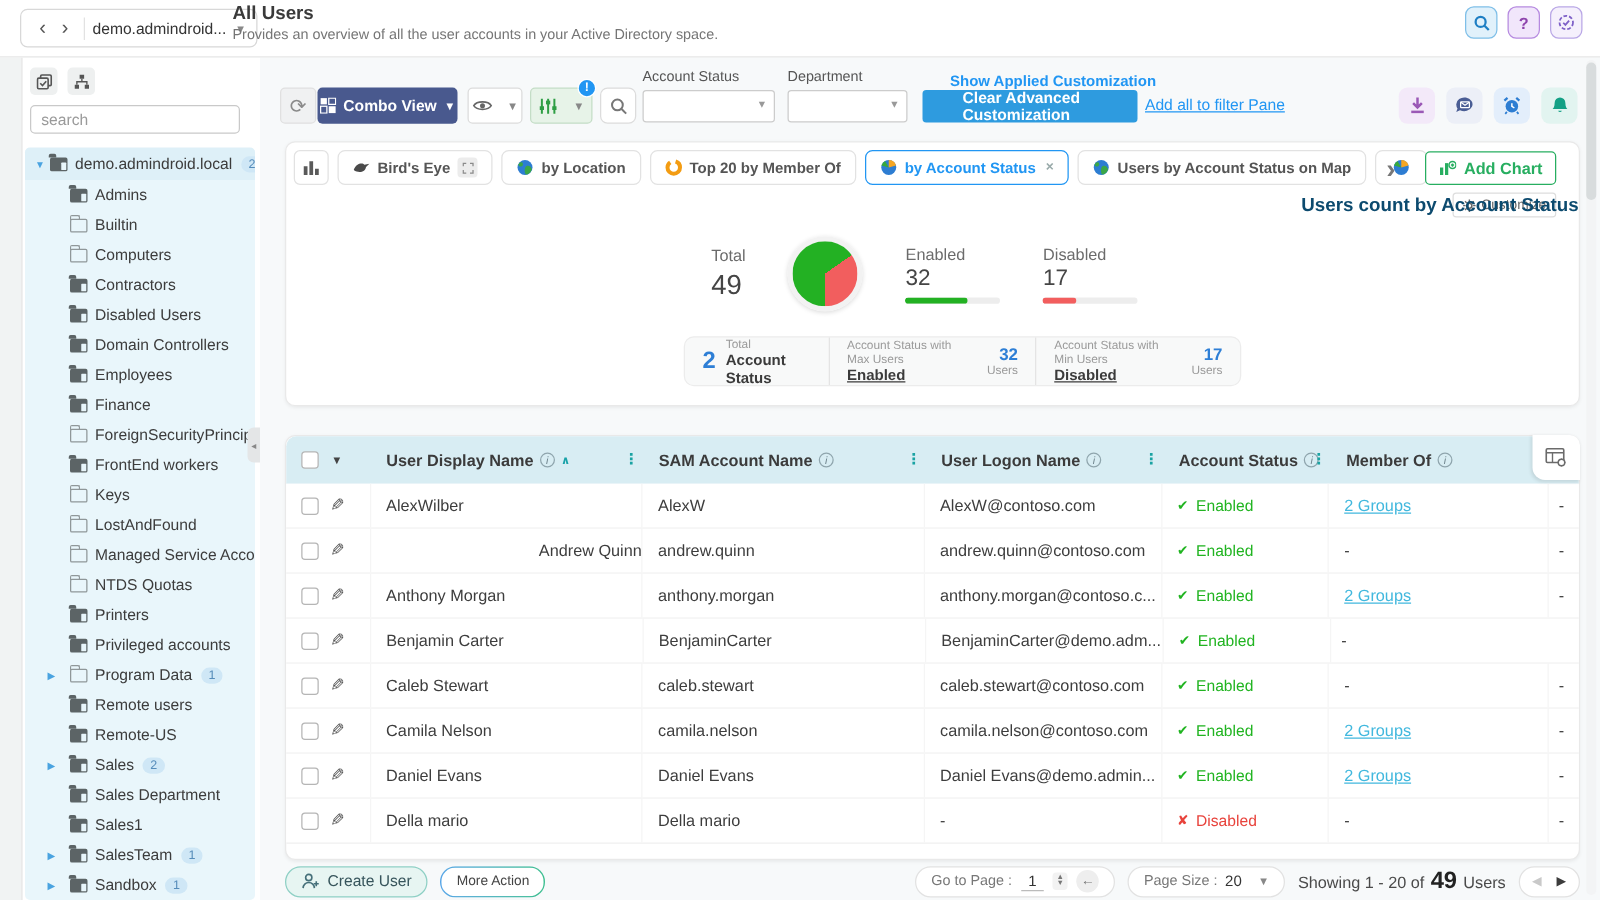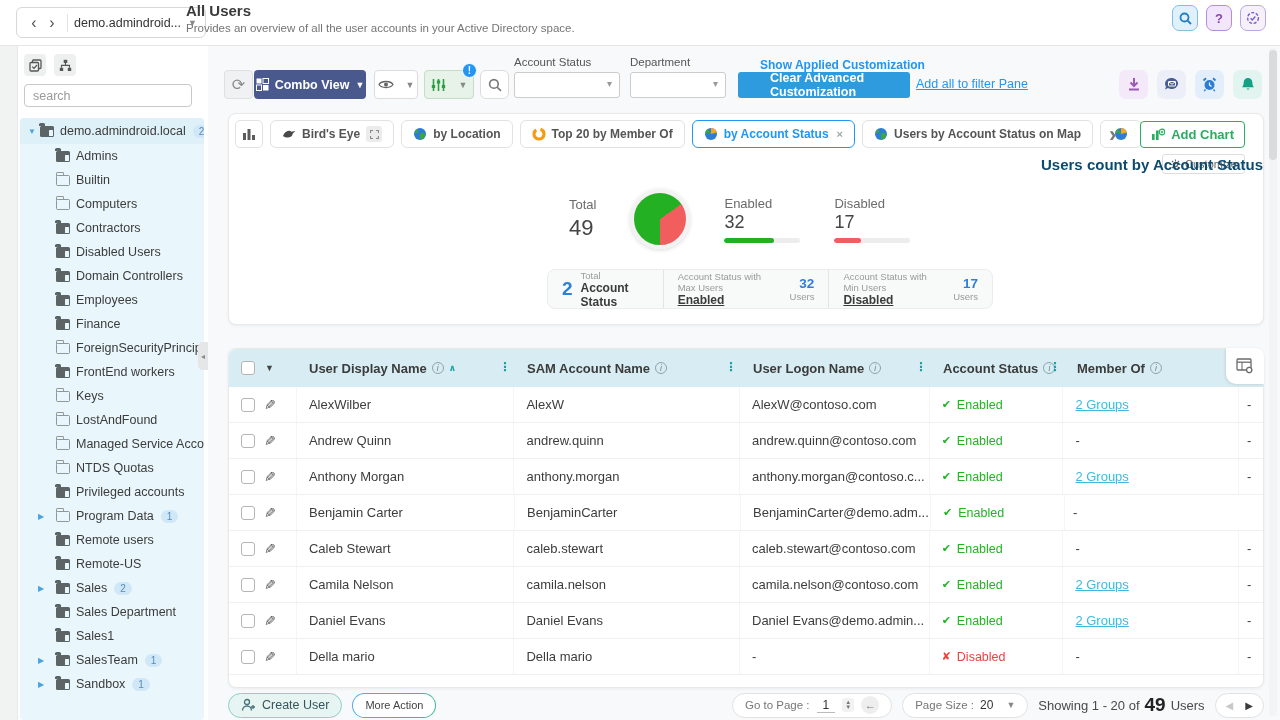--- a/index.html
+++ b/index.html
@@ -271,20 +271,24 @@
         <div class="titem">
           <span class="ticon folder"></span>
           <span class="tlabel">Managed Service Accoun...</span>
         </div>
         <div class="titem">
           <span class="ticon folder"></span>
           <span class="tlabel">NTDS Quotas</span>
         </div>
         <div class="titem">
           <span class="ticon ou"></span>
+          <span class="tlabel">Printers</span>
+        </div>
+        <div class="titem">
+          <span class="ticon ou"></span>
           <span class="tlabel">Privileged accounts</span>
         </div>
         <div class="titem">
           <span class="tarrow">▶</span>
           <span class="ticon folder"></span>
           <span class="tlabel">Program Data</span>
           <span class="tbadge">1</span>
         </div>
         <div class="titem">
           <span class="ticon ou"></span>
@@ -606,21 +610,21 @@
           </div>
           <div class="td last" style="width: 24px; padding-left: 8px;">
             <span>-</span>
           </div>
         </div>
         <div class="trow">
           <div class="td td-sel" style="width: 68px;">
             <span class="cb"></span>
             <span class="pencil">✎</span>
           </div>
-          <div class="td" style="width: 218px;">
+          <div class="td" style="width: 218px; justify-content: flex-end;">
             <span>Andrew Quinn</span>
           </div>
           <div class="td" style="width: 226px;">
             <span>andrew.quinn</span>
           </div>
           <div class="td" style="width: 190px;">
             <span>andrew.quinn@contoso.com</span>
           </div>
           <div class="td" style="width: 134px;">
             <span class="st-ok">Enabled</span>

